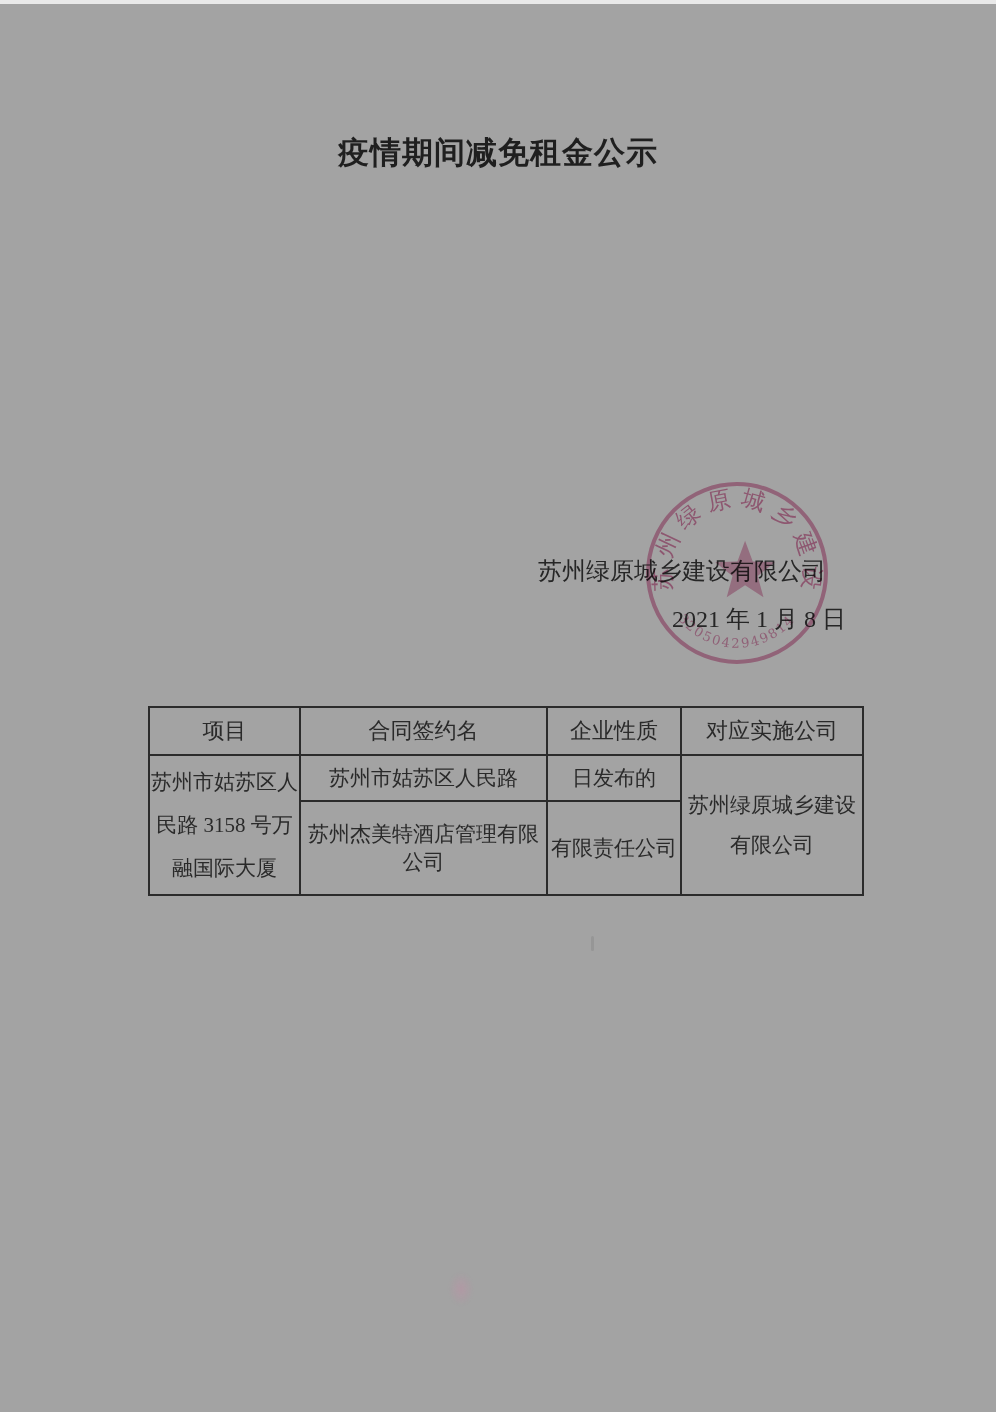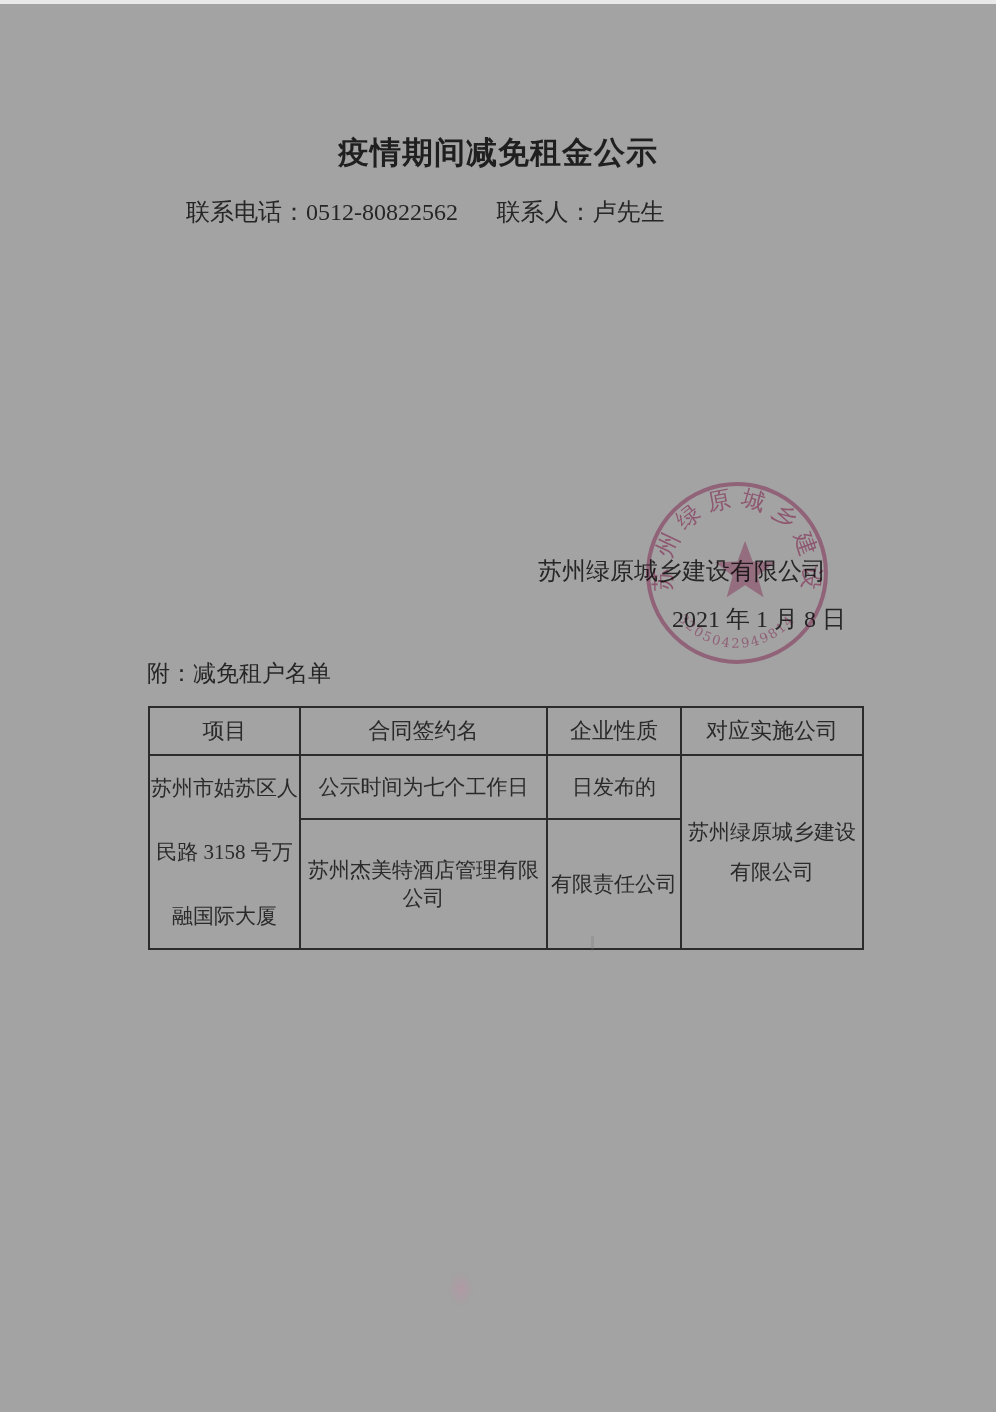--- a/index.html
+++ b/index.html
@@ -85,21 +85,21 @@
     border: 2px solid #2b2b2b;
     text-align: center;
     vertical-align: middle;
     font-weight: normal;
     padding: 0 0;
     overflow: hidden;
   }
   .tenant-table th { height: 46px; font-size: 22px; }
   .row-first td { height: 44px; }
   .row-second td { height: 92px; text-align: center; }
-  .cell-project { line-height: 64px; }
+  .cell-project { line-height: 43px; }
   .cell-company { line-height: 40px; }
   .scan-artifact {
     position: absolute;
     pointer-events: none;
   }
   .artifact-pink {
     left: 448px;
     top: 1268px;
     width: 26px;
     height: 34px;
@@ -128,21 +128,20 @@
   }
 </style>
 </head>
 <body>
 
 <div class="page">
 
   <div class="doc-title">疫情期间减免租金公示</div>
 
   <div class="doc-body">
-    <p><span>联系电话：0512-80822562</span><span class="contact-person">联系人：卢先生</span></p>
   </div>
 
   <div class="signature-block">
     <div class="signature-company">苏州绿原城乡建设有限公司</div>
     <div class="signature-date">2021 年 1 月 8 日</div>
   </div>
 
   <svg class="stamp" viewBox="0 0 188 188" xmlns="http://www.w3.org/2000/svg">
     <defs>
       <path id="stamp-arc-top" d="M 30.9 113.3 A 66 66 0 1 1 157.1 113.3" fill="none"></path>
@@ -151,41 +150,40 @@
     <circle cx="94" cy="94" r="88" fill="none" stroke="#d977a4" stroke-width="4" opacity="0.85"></circle>
     <polygon points="102,62 109.6,82.5 131.5,83.4 114.4,97 120.2,118.1 102,106 83.8,118.1 89.6,97 72.5,83.4 94.4,82.5" fill="#d977a4" opacity="0.7"></polygon>
     <text class="stamp-arc-text">
       <textPath href="#stamp-arc-top" startOffset="2">苏州绿原城乡建设有限公司</textPath>
     </text>
     <text class="stamp-serial-text">
       <textPath href="#stamp-arc-bottom" startOffset="14">3205042949814</textPath>
     </text>
   </svg>
 
-  <div class="attachment-label">附：减免租户名单</div>
 
   <table class="tenant-table">
     <colgroup>
       <col style="width:151px">
       <col style="width:247px">
       <col style="width:134px">
       <col style="width:182px">
     </colgroup>
     <thead>
       <tr>
         <th>项目</th>
         <th>合同签约名</th>
         <th>企业性质</th>
         <th>对应实施公司</th>
       </tr>
     </thead>
     <tbody>
       <tr class="row-first">
         <td rowspan="2" class="cell-project">苏州市姑苏区人民路 3158 号万融国际大厦</td>
-        <td>公示时间为七个工作日</td>
+        <td>苏州市姑苏区人民路</td>
         <td>日发布的</td>
         <td rowspan="2" class="cell-company">苏州绿原城乡建设有限公司</td>
       </tr>
       <tr class="row-second">
         <td>苏州杰美特酒店管理有限公司</td>
         <td>有限责任公司</td>
       </tr>
     </tbody>
   </table>
 

